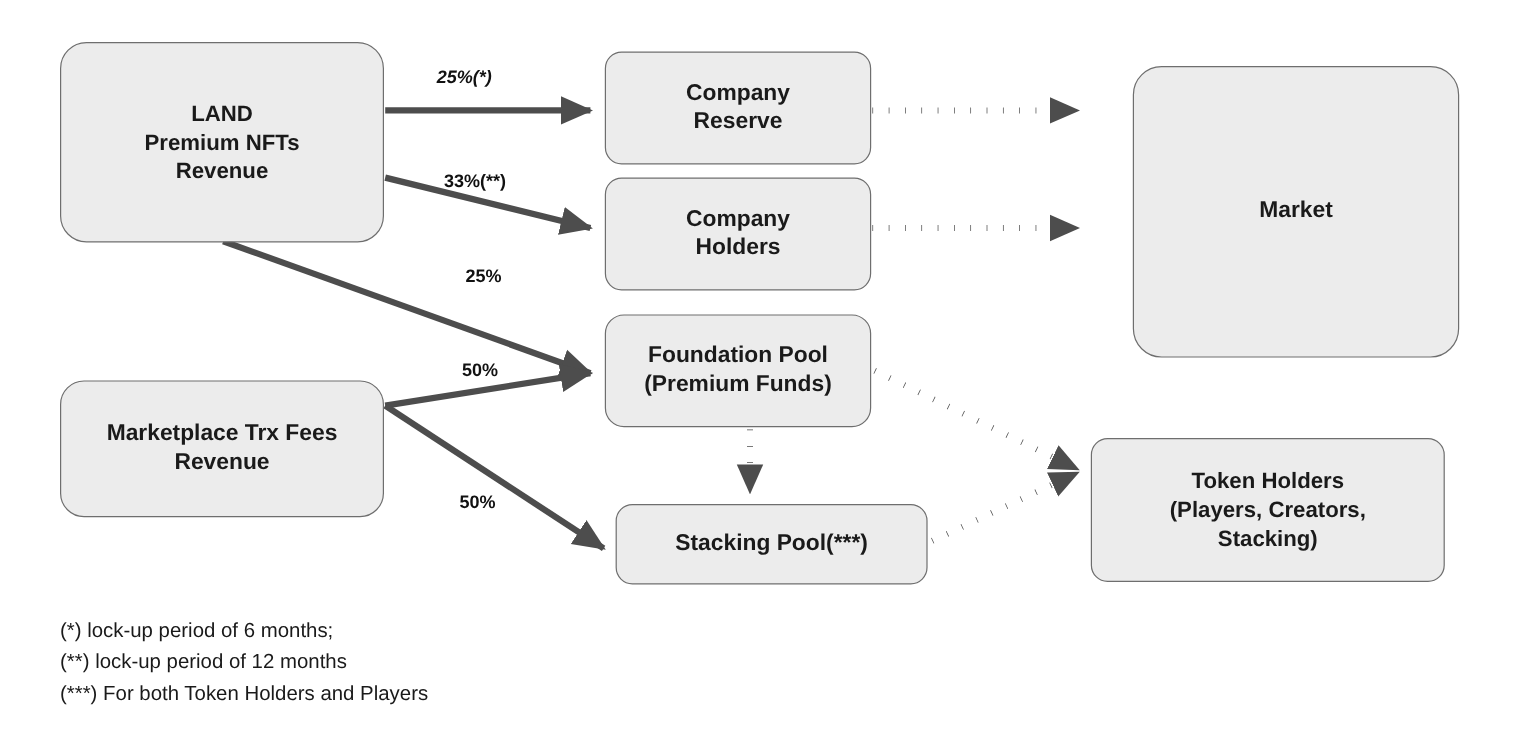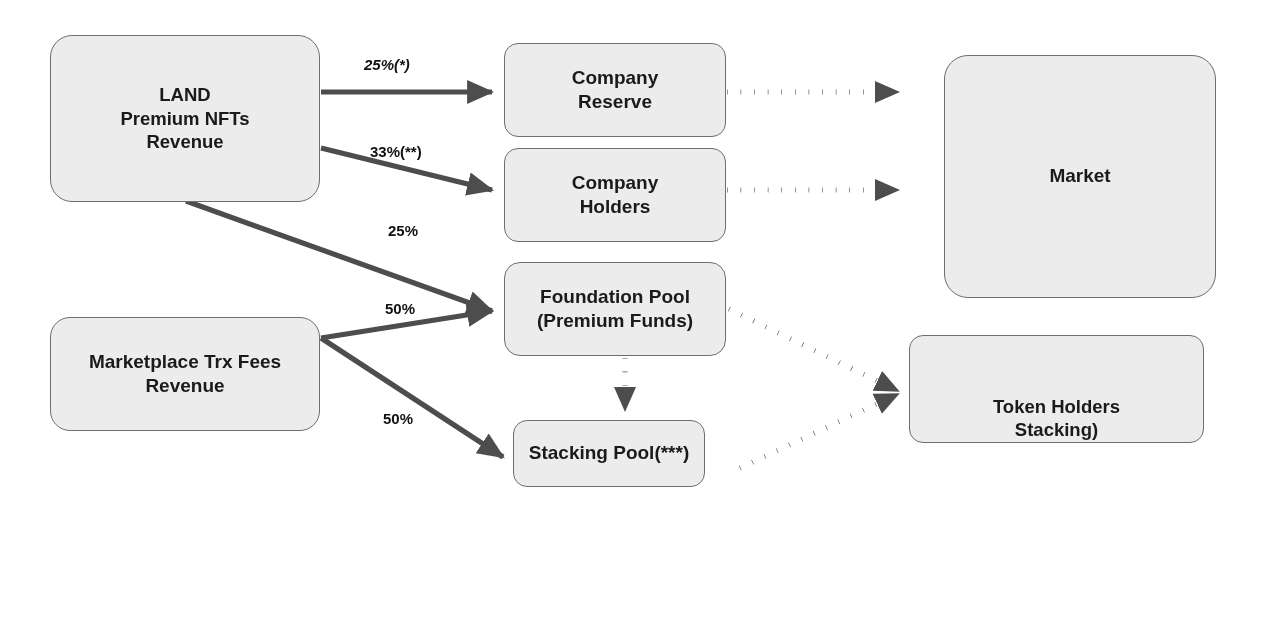--- a/index.html
+++ b/index.html
@@ -48,23 +48,23 @@
   }
   .ln.bold { font-weight: bold; }
   .ln.reg  { font-weight: bold; }
 
   
   #node-revenue      { left: 50px;  top: 35px;  width: 270px; height: 167px; font-size: 18.5px; border-radius: 22px; }
   #node-marketplace  { left: 50px;  top: 281px; width: 270px; height: 114px; font-size: 19px; border-radius: 20px; margin-top: 36px; }
   #node-reserve      { left: 504px; top: 43px;  width: 222px; height: 94px;  font-size: 19px; }
   #node-treasury     { left: 504px; top: 148px; width: 222px; height: 94px;  font-size: 19px; }
   #node-foundation   { left: 504px; top: 262px; width: 222px; height: 94px;  font-size: 19px; border-radius: 16px; }
-  #node-stacking     { left: 513px; top: 420px; width: 192px; height: 67px;  font-size: 19px; }
+  #node-stacking     { left: 513px; top: 420px; width: 260px; height: 67px;  font-size: 19px; }
   #node-market       { left: 909px; top: 55px;  width: 272px; height: 243px; font-size: 19px; border-radius: 24px; margin-left: 35px; }
-  #node-tokenholders { left: 909px; top: 335px; width: 295px; height: 108px;  font-size: 18.5px; justify-content: flex-end; }
+  #node-tokenholders { left: 909px; top: 365px; width: 295px; height: 120px;  font-size: 18.5px; }
 
   .edge-label {
     position: absolute;
     font-family: "Liberation Sans", sans-serif;
     font-size: 15px;
     font-weight: bold;
     color: #111111;
     white-space: nowrap;
     z-index: 3;
   }
@@ -146,23 +146,29 @@
   <div class="node" id="node-stacking">
     <span class="ln bold">Stacking Pool(***)</span>
   </div>
 
   <div class="node" id="node-market">
     <span class="ln bold">Market</span>
   </div>
 
   <div class="node" id="node-tokenholders">
     <span class="ln bold">Token Holders</span>
+    <span class="ln reg">(Players, Creators,</span>
     <span class="ln reg">Stacking)</span>
   </div>
 
   <div class="edge-label" id="lbl-25star">25%(*)</div>
   <div class="edge-label" id="lbl-50star">33%(**)</div>
   <div class="edge-label" id="lbl-25">25%</div>
   <div class="edge-label" id="lbl-50-top">50%</div>
   <div class="edge-label" id="lbl-50-bot">50%</div>
 
+  <div id="footnotes">
+    <div>(*) lock-up period of 6 months;</div>
+    <div>(**) lock-up period of 12 months</div>
+    <div>(***) For both Token Holders and Players</div>
+  </div>
 
 </div>
 
 </body></html>

